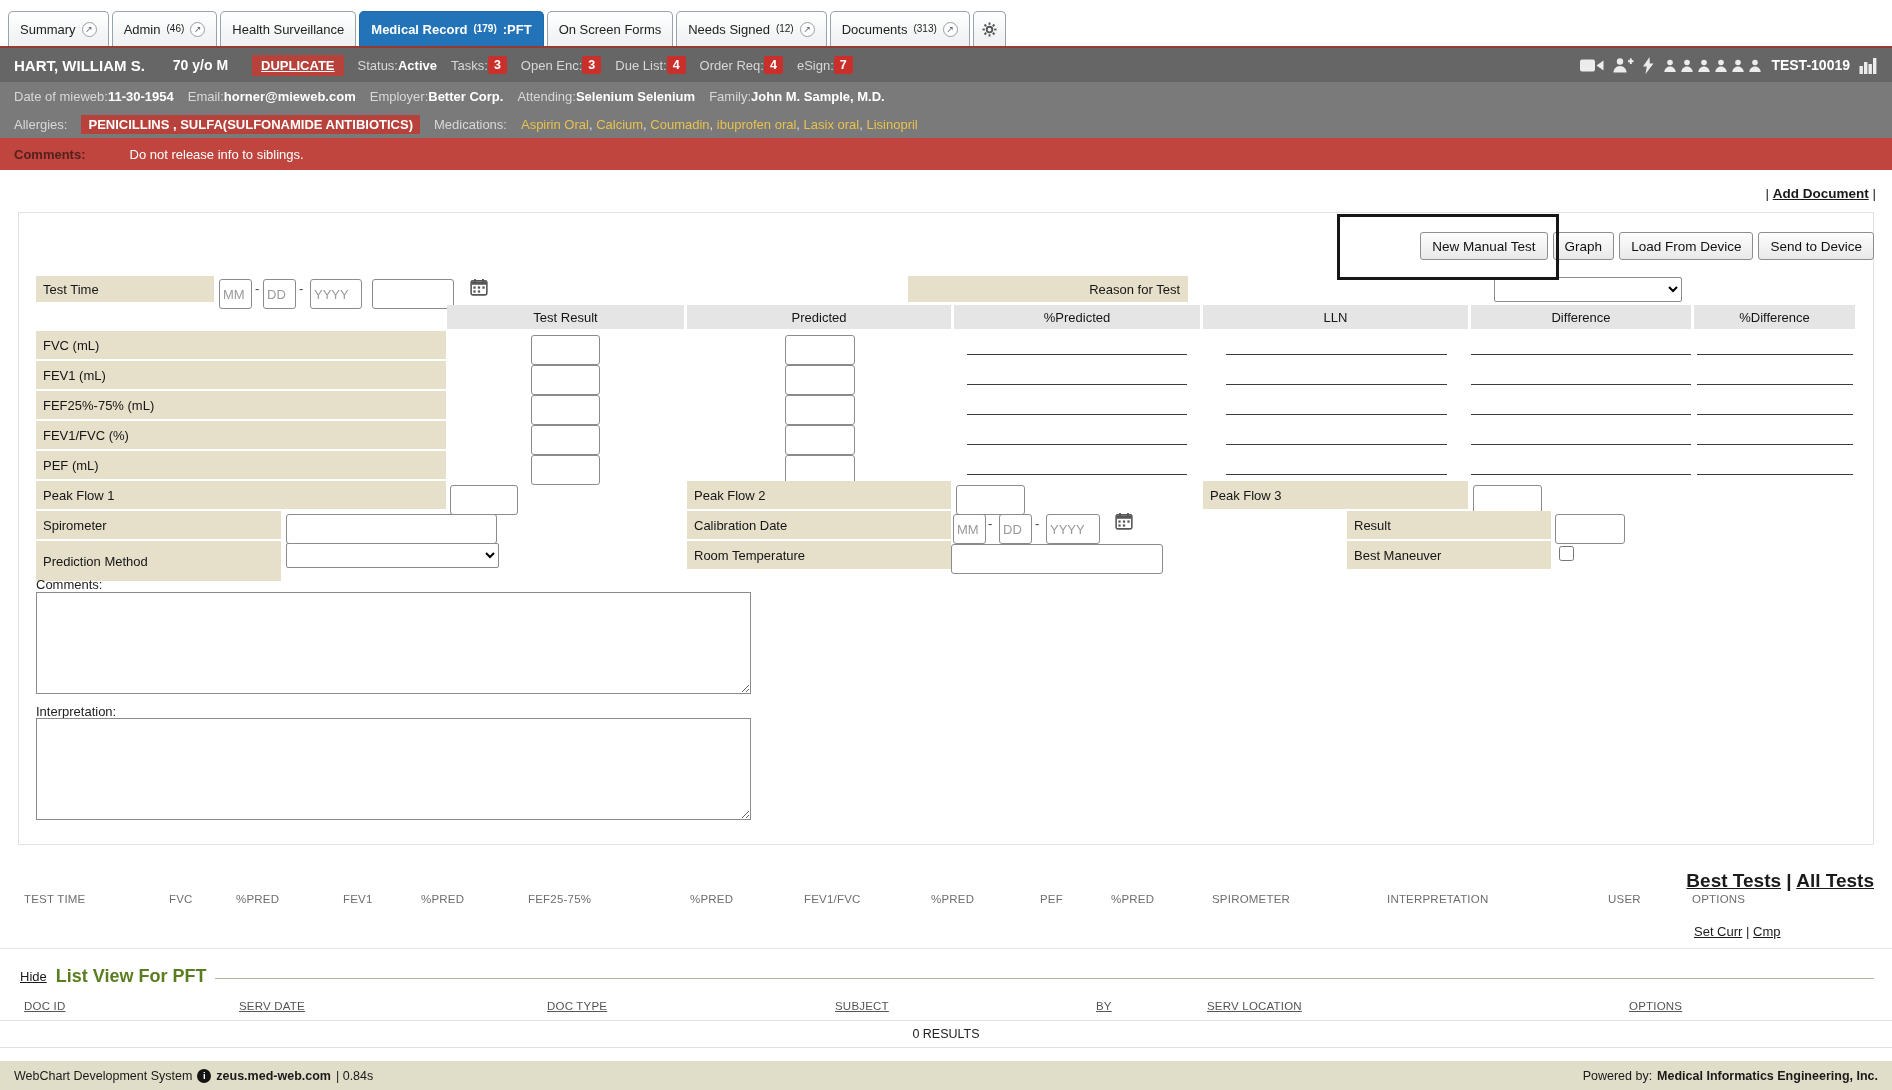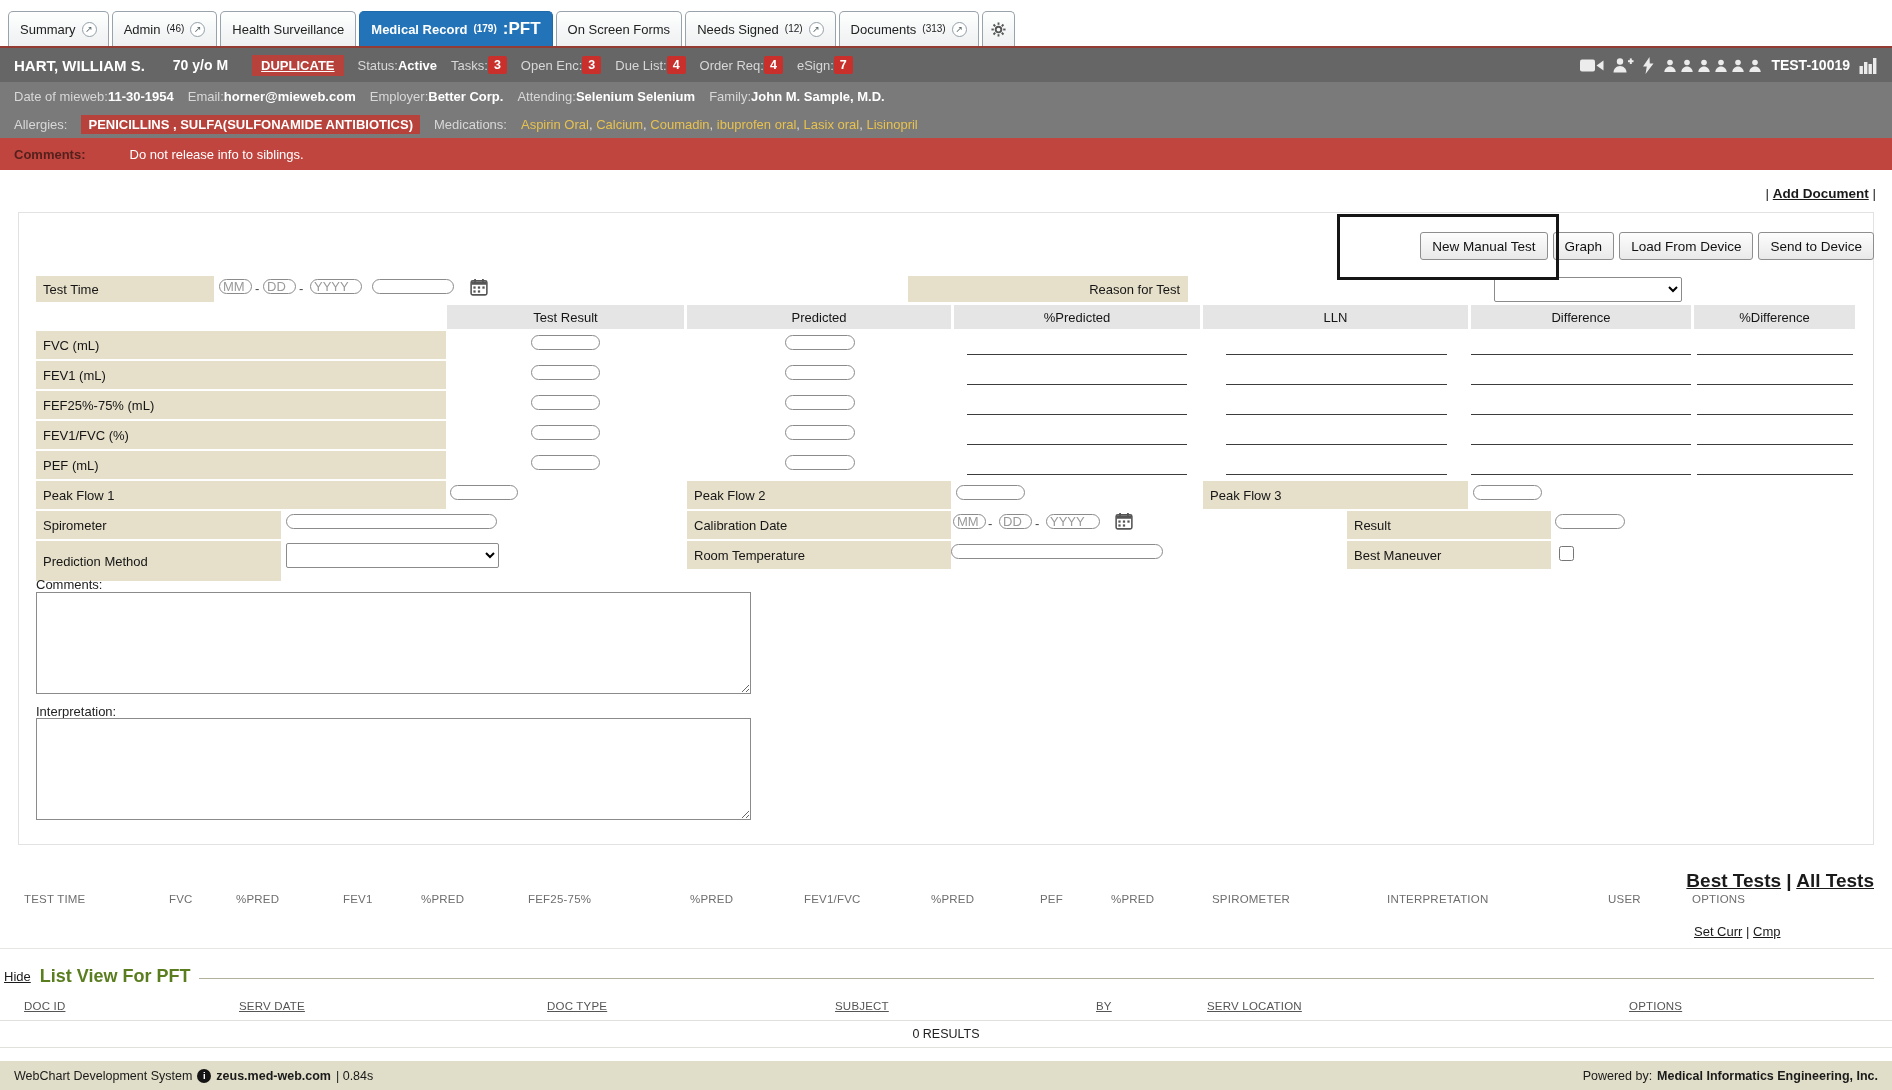--- a/index.html
+++ b/index.html
@@ -5,21 +5,21 @@
 *{box-sizing:border-box;margin:0;padding:0}
 html,body{background:#fff}
 body{font-family:"Liberation Sans","DejaVu Sans",sans-serif}
 #app{position:relative;width:1892px;height:1090px;background:#fff;overflow:hidden}
 .abs{position:absolute}
 
 #tabbar{position:absolute;left:0;top:0;width:1892px;height:48px;background:#fff;border-bottom:2px solid #943c33;display:flex;align-items:flex-end;padding-left:8px;gap:3px}
 .tab{display:inline-flex;align-items:center;gap:6px;height:35px;padding:0 11px;border:1px solid #98a3ab;border-bottom:none;border-radius:5px 5px 0 0;background:linear-gradient(#ffffff,#eef0f1);font-size:13px;color:#222;cursor:pointer;white-space:nowrap}
 .tab.active{background:#2273b8;border-color:#1f6aa9;color:#fff;font-weight:bold}
 .cnt{font-size:10px;position:relative;top:-1px}
-.sfx{font-size:17px}
+.sfx{font-size:13px}
 .popout{width:15px;height:15px;border:1px solid #94a0a8;border-radius:50%;display:inline-flex;align-items:center;justify-content:center;font-size:9px;color:#566;background:#fff;flex:none}
 .gear-tab{padding:0 8px}
 
 .hdr-row{position:absolute;left:0;width:1892px;display:flex;align-items:center;padding:0 14px;gap:14px;white-space:nowrap}
 #hdr1{top:48px;height:34px;background:#666}
 #hdr2{top:82px;height:28px;background:#7a7a7a}
 #hdr3{top:110px;height:28px;background:#7a7a7a}
 #hdr-comments{top:138px;height:32px;background:#c0453f}
 .hlbl{color:#d8d8d8;font-size:13px}
 .hval{color:#fff;font-weight:bold;font-size:13px}
@@ -39,33 +39,33 @@
 #panel{position:absolute;left:18px;top:212px;width:1856px;height:633px;background:#fff;border:1px solid #e2e2e2}
 .link{color:#1a1a1a;text-decoration:underline;cursor:pointer}
 #add-doc{position:absolute;top:186px;right:16px;font-size:13.5px;color:#1a1a1a}
 #add-doc .link{font-weight:bold}
 #btnbar{position:absolute;top:232px;right:18px;display:flex;gap:5px}
 .btn{height:28px;padding:0 11px;border:1px solid #8e8e8e;border-radius:3px;background:linear-gradient(#fdfdfd,#e9e9e9);font-size:13.5px;color:#111;font-family:inherit;cursor:pointer;white-space:nowrap}
 #hlbox{position:absolute;left:1337px;top:214px;width:222px;height:66px;border:3px solid #161616;pointer-events:none;z-index:6}
 .lblcell{position:absolute;background:#e6e0ca;display:flex;align-items:center;padding-left:7px;font-size:13px;color:#151515}
 .lblcell.right{justify-content:flex-end;padding-right:8px}
 .chead{position:absolute;background:#e5e5e5;display:flex;align-items:center;justify-content:center;font-size:13px;color:#151515}
-.inp{position:absolute;border:1px solid #8b8b8b;border-radius:9px;background:#fff;height:15px;font-size:13px;padding:0 3px;font-family:inherit}
+.inp{position:absolute;border:1px solid #8b8b8b;border-radius:3px;background:#fff;height:30px;font-size:13px;padding:0 3px;font-family:inherit}
 .inp::placeholder{color:#9a9a9a}
 .sel{position:absolute;border:1px solid #8b8b8b;border-radius:2px;background:#fff;height:25px;font-size:13px;font-family:inherit}
 .uline{position:absolute;height:20px;border-bottom:1.5px solid #3c3c3c}
 .dash{position:absolute;font-size:13px;color:#444}
 .flabel{position:absolute;font-size:13px;color:#222}
 .tarea{position:absolute;border:1px solid #8b8b8b;background:#fff;font-family:inherit;font-size:13px;resize:both}
 .calicon{position:absolute;cursor:pointer}
 
 .rlinks{position:absolute;font-size:19px;font-weight:bold;color:#1a1a1a}
 .rth{position:absolute;font-size:11.5px;color:#6e6e6e;letter-spacing:.2px}
 .lvh{position:absolute;font-size:11.5px;color:#555;text-decoration:underline;cursor:pointer;letter-spacing:.2px}
-#lv-head{position:absolute;left:0;top:966px;width:1892px;display:flex;align-items:center;gap:9px;padding:0 18px 0 4px}
+#lv-head{position:absolute;left:0;top:966px;width:1892px;display:flex;align-items:center;gap:9px;padding:0 18px 0 20px}
 #lv-title{color:#5a7d1f;font-weight:bold;font-size:18px;white-space:nowrap}
 #lv-rule{flex:1;border-top:1px solid #b3b09c;margin-top:4px}
 #zero-row{position:absolute;left:0;top:1020px;width:1892px;height:28px;background:#fff;border-top:1px solid #e0e0dc;border-bottom:1px solid #e0e0dc;display:flex;align-items:center;justify-content:center;font-size:12.5px;color:#222}
 #footer{position:absolute;left:0;top:1061px;width:1892px;height:29px;background:#e0ddc8;display:flex;align-items:center;justify-content:space-between;padding:0 14px;font-size:12.5px;color:#1a1a1a}
 .finfo{width:14px;height:14px;border-radius:50%;background:#141414;color:#fff;font-size:9.5px;font-weight:bold;display:inline-flex;align-items:center;justify-content:center;margin:0 5px}
 .fgrp{display:inline-flex;align-items:center}
 .b{font-weight:bold}
 </style>
 </head>
 <body>

